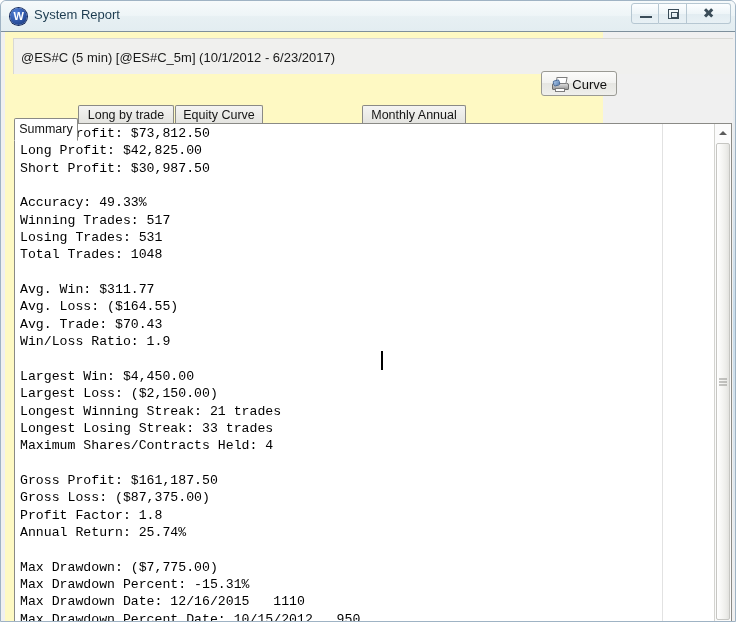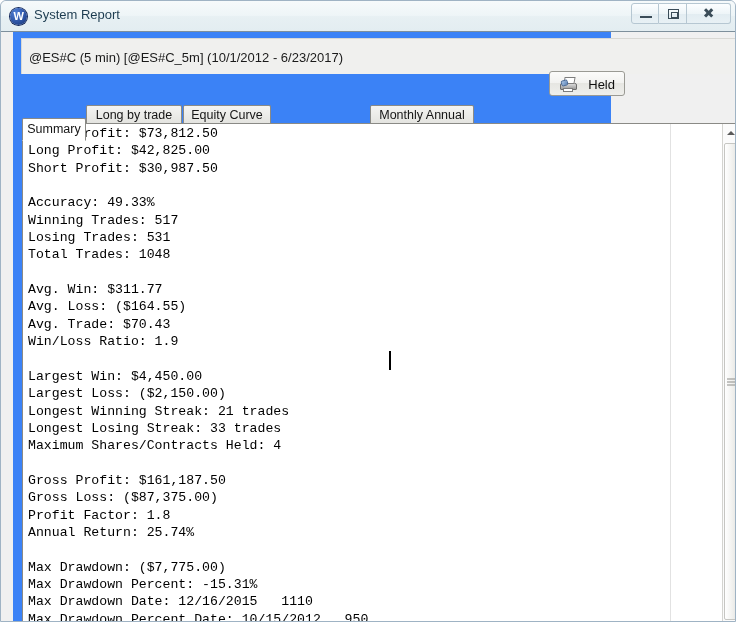--- a/index.html
+++ b/index.html
@@ -103,24 +103,24 @@
     line-height: 19px;
     text-align: center;
     font-size: 14px;
     color: #3a4c58;
     font-family: "DejaVu Sans", sans-serif;
   }
 
   
   .client {
     position: absolute;
-    left: 12px; top: 31px;
+    left: 4px; top: 31px;
     width: 598px;
     height: 591px;
-    background: #3b82f6;
+    background: #fef9c3;
   }
 
   
   .header-panel {
     position: absolute;
     left: 8px; top: 6px;
     width: 720px;
     height: 36px;
     box-sizing: border-box;
     background: #f0f0ee;
@@ -390,21 +390,21 @@
       <div class="symbol-line">@ES#C (5 min) [@ES#C_5m]  (10/1/2012 - 6/23/2017)</div>
     </div>
 
     <div class="btn btn-print">
       <span class="printer-icon">
         <span class="body"></span>
         <span class="paper"></span>
         <span class="sheet"></span>
         <span class="ink"></span>
       </span>
-      <span class="btn-label">Held</span>
+      <span class="btn-label">Curve</span>
     </div>
 
 
     <div class="tabstrip">
       <div class="tab active" style="left:0px; width:64px;">Summary</div>
       <div class="tab" style="left:64px; width:96px;">Long by trade</div>
       <div class="tab" style="left:161px; width:88px;">Equity Curve</div>
       <div class="tab" style="left:348px; width:104px;">Monthly Annual</div>
     </div>
 

